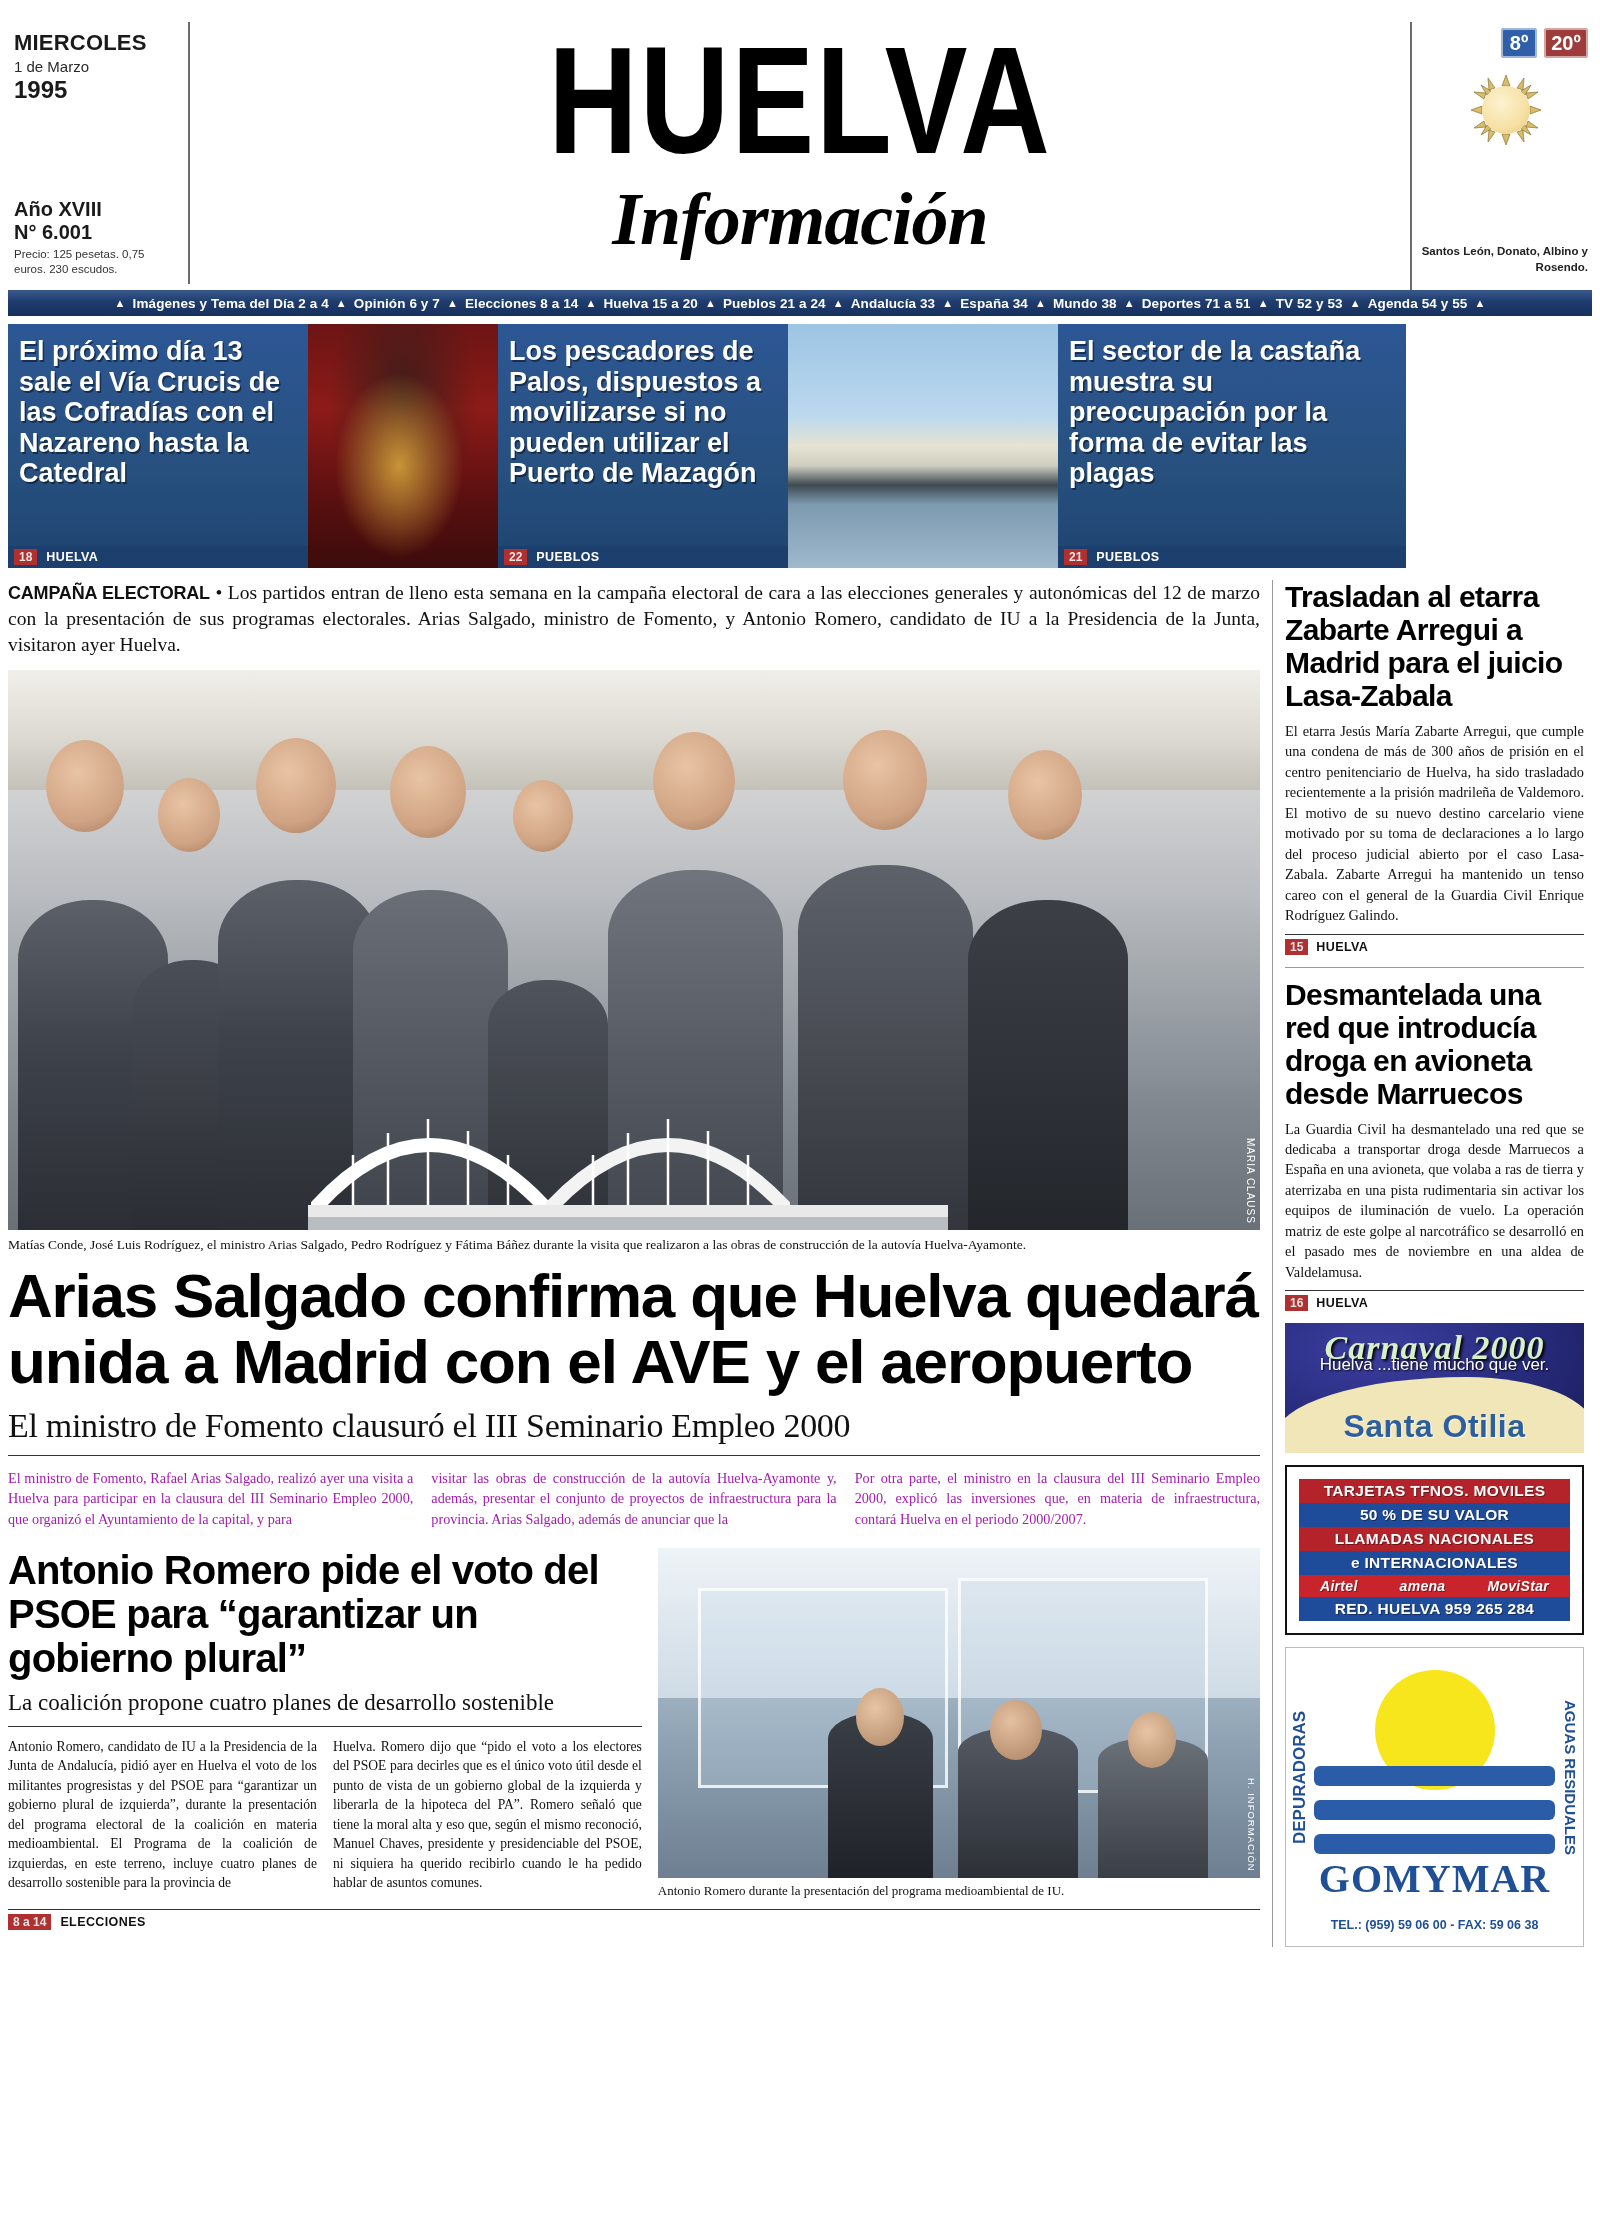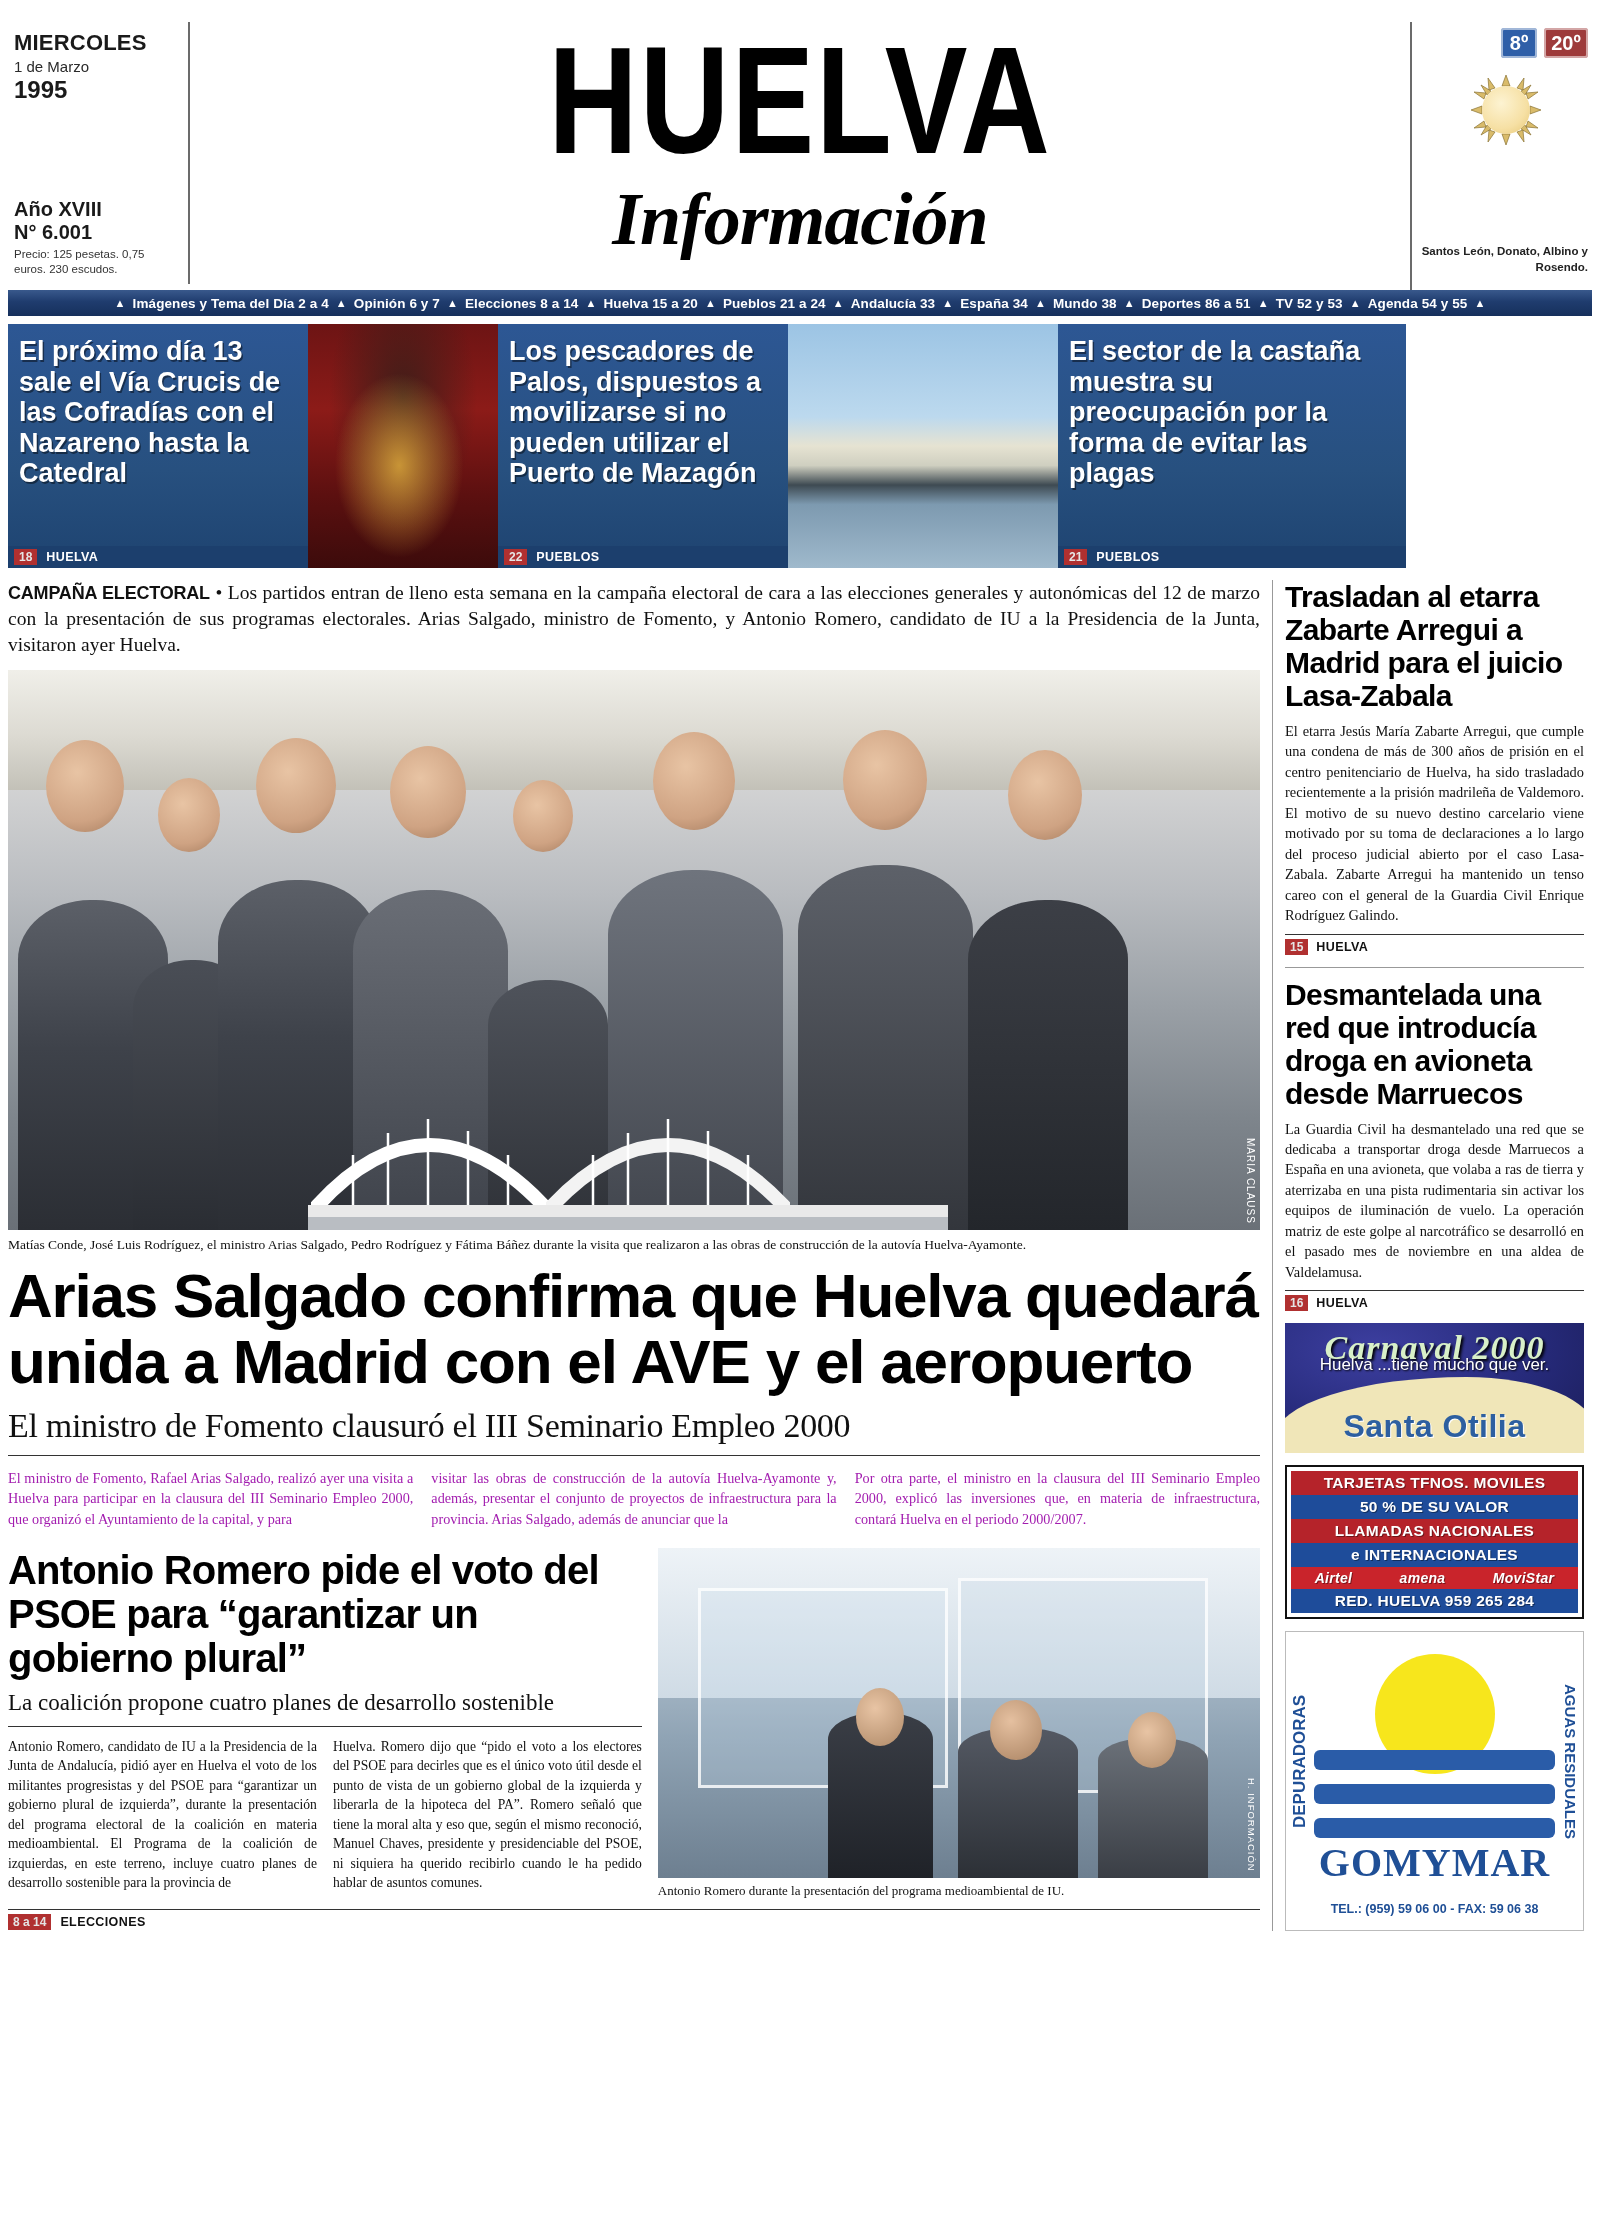--- a/index.html
+++ b/index.html
@@ -166,21 +166,21 @@
      font-family:"Liberation Serif",serif; font-style:italic; font-weight:bold; font-size:34px;
      color:#d8f0c8; text-shadow:2px 2px 3px #000; letter-spacing:1px;}
   .ad-carnaval .cv-sub { position:absolute; top:32px; left:0; right:0; text-align:center;
      font-family:"Liberation Sans",sans-serif; font-size:17px; color:#fff; text-shadow:1px 1px 2px #000;}
   .ad-carnaval .cv-wave { position:absolute; left:-10px; right:-10px; bottom:-10px; height:86px;
      background:#f0e6b8; border-radius:60% 40% 0 0 / 70% 60% 0 0; }
   .ad-carnaval .cv-name { position:absolute; bottom:8px; left:0; right:0; text-align:center;
      font-family:"Liberation Sans",sans-serif; font-weight:bold; font-size:32px; color:#2d5fa0;
      text-shadow:1px 1px 0 #fff; letter-spacing:.5px; }
 
-  .ad-tarjetas { border:2px solid #111; padding:4px; margin-top:12px; background:#fff; }
+  .ad-tarjetas { border:2px solid #111; padding:12px; margin-top:12px; background:#fff; }
   .ad-tarjetas .band { font-family:"Liberation Sans",sans-serif; font-weight:bold; color:#fff;
      font-size:15.5px; text-align:center; padding:3px 0; letter-spacing:.3px;
      text-shadow:1px 1px 0 rgba(0,0,0,.4); }
   .band.r { background:#b5232a; }
   .band.b { background:#1e4c9a; }
   .band.ops { background:#c9242b; display:flex; align-items:center; justify-content:space-around;
      font-style:italic; font-size:14px; }
 
   .ad-gomymar { margin-top:12px; border:1px solid #bbb; height:300px; position:relative; background:#fff; }
   .gm-sun { position:absolute; left:50%; transform:translateX(-50%); top:22px; width:120px; height:120px;
@@ -267,21 +267,21 @@
       <span>Huelva 15 a 20</span>
       <span class="tri">▲</span>
       <span>Pueblos 21 a 24</span>
       <span class="tri">▲</span>
       <span>Andalucía 33</span>
       <span class="tri">▲</span>
       <span>España 34</span>
       <span class="tri">▲</span>
       <span>Mundo 38</span>
       <span class="tri">▲</span>
-      <span>Deportes 86 a 51</span>
+      <span>Deportes 71 a 51</span>
       <span class="tri">▲</span>
       <span>TV 52 y 53</span>
       <span class="tri">▲</span>
       <span>Agenda 54 y 55</span>
       <span class="tri">▲</span>
     </div>
 
   <div class="teasers">
     <div class="teaser t1">
       <div class="thead">El próximo día 13 sale el Vía Crucis de las Cofradías con el Nazareno hasta la Catedral</div>

